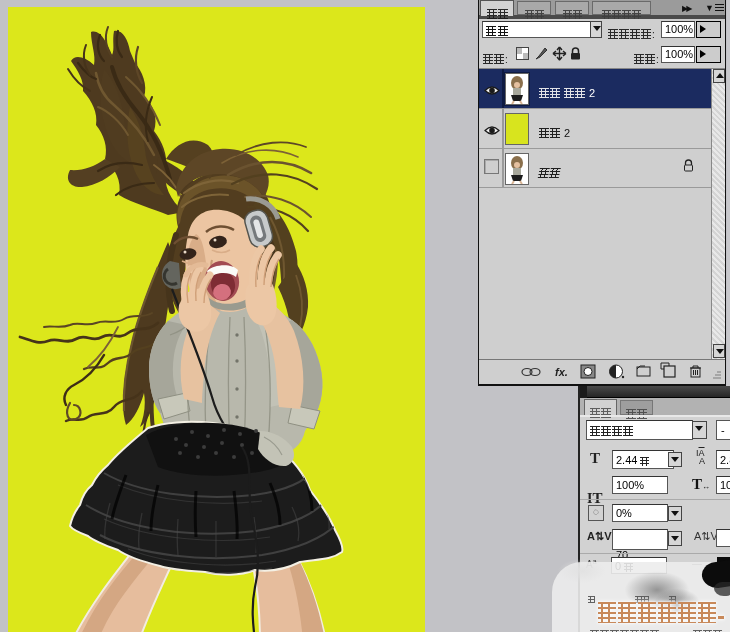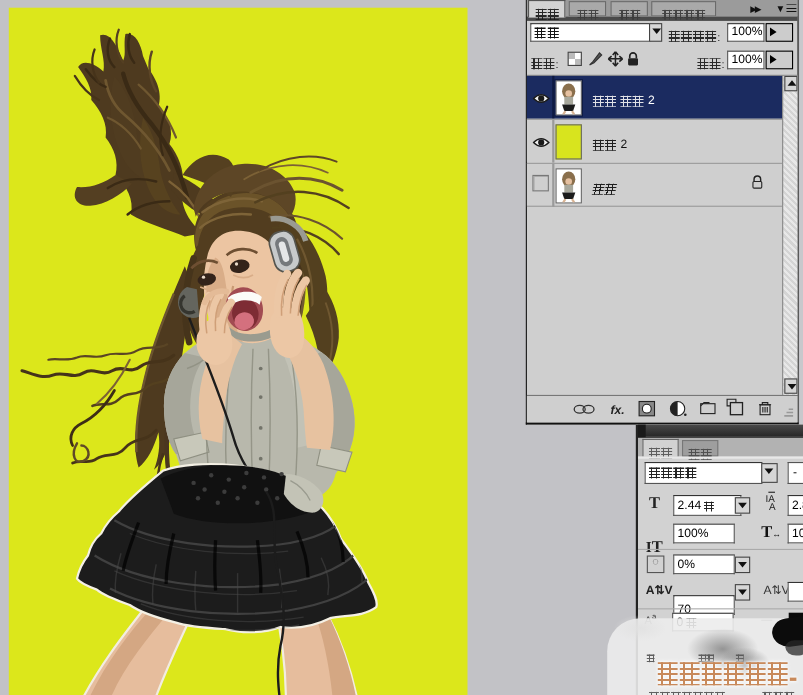--- a/index.html
+++ b/index.html
@@ -399,21 +399,21 @@
     <div style="position:absolute;left:112px;top:90px;font-size:15px;font-weight:bold;color:#111;font-family:'Liberation Serif',serif;">T<span style="font-size:8px;">↔</span></div>
     <div class="fld" style="left:136px;top:90px;width:16px;height:18px;padding-top:2px;border-right:none;">100</div>
 
     <div class="sep" style="top:113px;background:#aaa;width:152px;"></div>
 
     <div style="position:absolute;left:8px;top:119px;width:16px;height:16px;border:1px solid #555;color:#333;font-size:10px;text-align:center;">◌</div>
     <div class="fld" style="left:32px;top:118px;width:56px;height:18px;padding-top:2px;">0%</div>
     <div class="dbtn" style="left:88px;top:120px;width:14px;height:15px;"></div>
 
     <div style="position:absolute;left:7px;top:144px;font-size:11px;font-weight:bold;color:#222;">A⇅V</div>
-    <div class="fld" style="left:32px;top:143px;width:56px;height:18px;padding-top:6px;margin-top:12px;">70</div>
+    <div class="fld" style="left:32px;top:143px;width:56px;height:18px;padding-top:19px;">70</div>
     <div class="dbtn" style="left:88px;top:145px;width:14px;height:15px;"></div>
     <div style="position:absolute;left:114px;top:144px;font-size:11px;color:#333;">A⇅V</div>
     <div class="fld" style="left:136px;top:143px;width:16px;height:18px;border-right:none;"></div>
 
     <div class="sep" style="top:167px;background:#aaa;width:152px;"></div>
 
     <div style="position:absolute;left:6px;top:172px;font-size:10px;color:#333;">A<sup style="font-size:7px;">a</sup></div>
     <div class="fld" style="left:31px;top:171px;width:56px;height:17px;padding-top:2px;">0 <span class="zh zh9" style="color:#111;"></span></div>
     <div style="position:absolute;left:112px;top:172px;color:#444;font-size:10px;">—</div>
     <div style="position:absolute;left:137px;top:171px;width:15px;height:14px;background:#0a0a0a;"></div>

